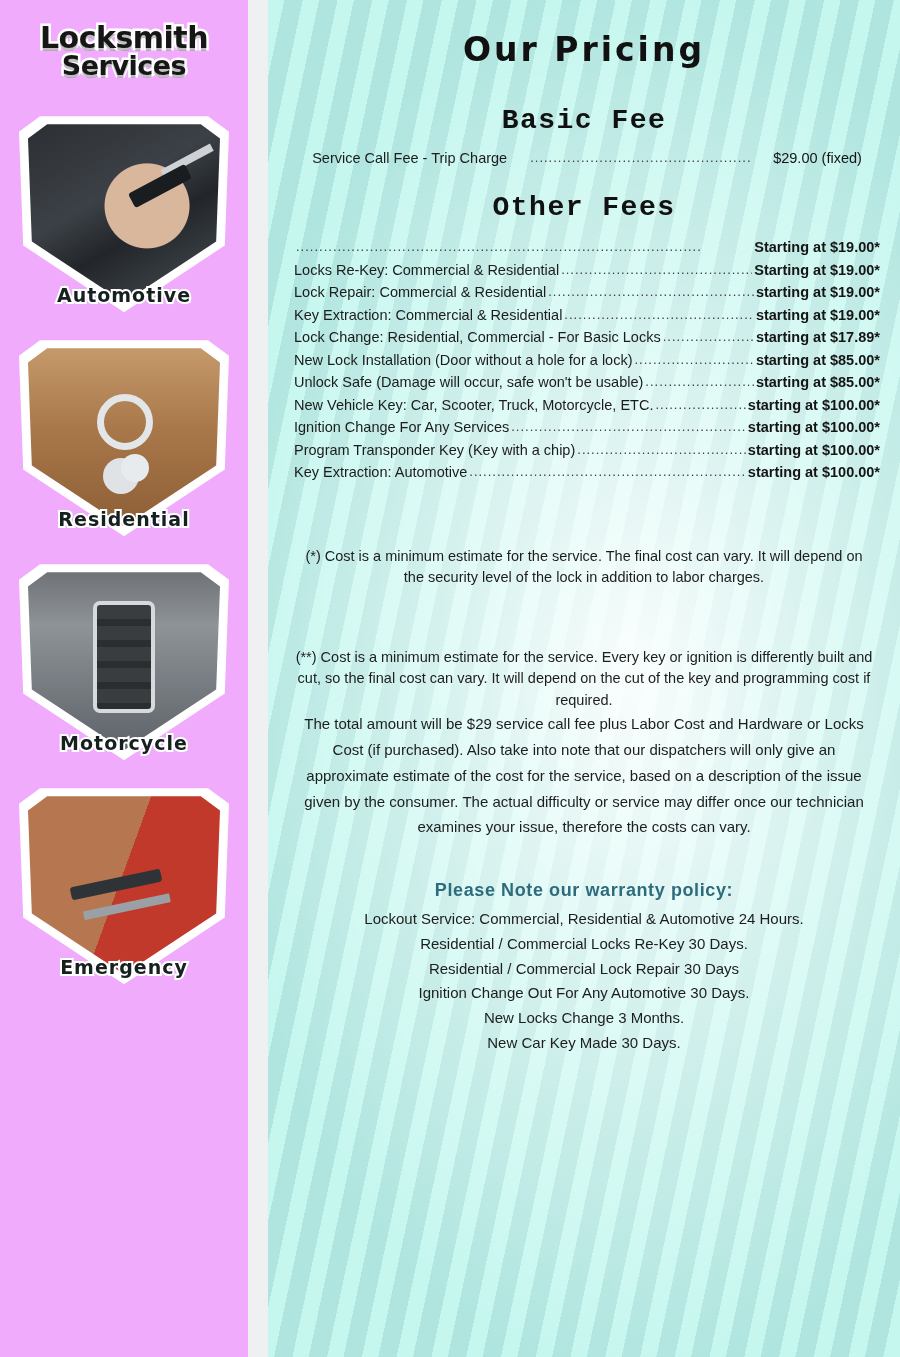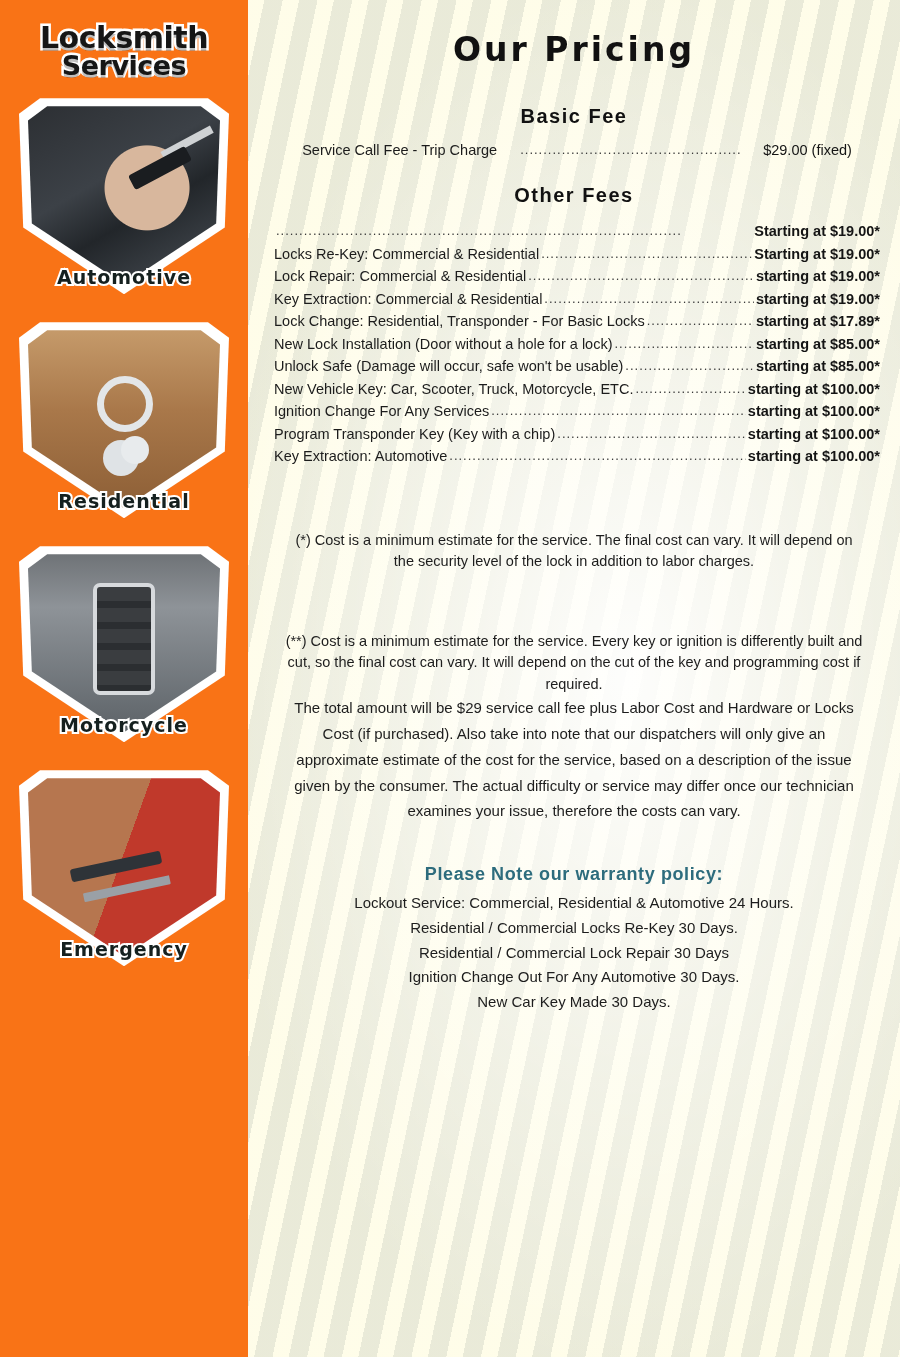--- a/index.html
+++ b/index.html
@@ -9,21 +9,21 @@
     font-family: "Liberation Sans", sans-serif;
     background: #eef0f1;
     overflow: hidden;
     position: relative;
   }
   .page { width:900px; height:1357px; display:flex; position:relative; }
 
   
   .sidebar {
     width: 248px; height:1357px;
-    background: #f97316;
+    background: #f0abfc;
     position: relative;
     flex: 0 0 248px;
   }
   .logo {
     margin: 18px 0 0 0;
     text-align:center;
     position:relative;
   }
   .logo-text {
     display:inline-block;
@@ -34,21 +34,21 @@
     letter-spacing:-0.5px;
     padding: 6px 10px 8px 10px;
     font-size: 30px;
     text-align:center;
     -webkit-text-stroke: 5px #ffffff;
     paint-order: stroke fill;
     text-shadow: 0 3px 0 rgba(0,0,0,0.25);
   }
   .logo-line2 { font-size: 27px; display:block; }
 
-  .badges { margin-top: 12px; }
+  .badges { margin-top: 30px; }
   .badge-wrap {
     width: 210px; height: 196px;
     margin: 0 auto 28px auto;
     position: relative;
   }
   .shield {
     position:absolute; inset:0;
     background:#ffffff;
     -webkit-clip-path: polygon(50% 100%, 2% 66%, 0% 8%, 10% 0%, 90% 0%, 100% 8%, 98% 66%);
     clip-path: polygon(50% 100%, 2% 66%, 0% 8%, 10% 0%, 90% 0%, 100% 8%, 98% 66%);
@@ -107,22 +107,23 @@
     font-size:19px;
     letter-spacing:1px;
     color:#15201f;
     -webkit-text-stroke: 4px #ffffff;
     paint-order: stroke fill;
   }
 
   
   .main {
     flex:1 1 auto; position:relative;
-    background:#fef9c3;
+    background:#5eead4;
     overflow:hidden;
+    margin-left:20px;
   }
   .main-bg {
     position:absolute; inset:0;
     background:
       repeating-linear-gradient(102deg, rgba(255,255,255,0.85) 0 16px, rgba(222,226,229,0.85) 16px 34px);
     opacity:0.75;
   }
   .main-bg2 {
     position:absolute; inset:0;
     background:
@@ -133,23 +134,23 @@
   h1.title {
     font-family:"DejaVu Sans", sans-serif;
     font-weight:bold;
     font-size:33px;
     letter-spacing:3px;
     text-align:center;
     color:#111;
     margin: 30px 0 0 0;
   }
   h2.sec {
-    font-family:Liberation Sans, sans-serif;
-    font-weight:bold;
-    font-size:20px;
+    font-family:Liberation Mono, monospace;
+    font-weight:bold;
+    font-size:28px;
     letter-spacing:1.5px;
     text-align:center;
     color:#111;
     margin: 36px 0 14px 0;
   }
   h2.sec.other { margin-top: 26px; margin-bottom: 16px; }
 
   .fee-row {
     display:flex; align-items:baseline;
     font-size:14.5px; color:#1c1c1c;
@@ -292,21 +293,21 @@
           <span class="fee-name">Lock Repair: Commercial &amp; Residential</span>
           <span class="fee-dots">........................................................................................</span>
           <span class="fee-price">starting at $19.00*</span>
         </div>
         <div class="fee-row">
           <span class="fee-name">Key Extraction: Commercial &amp; Residential</span>
           <span class="fee-dots">........................................................................................</span>
           <span class="fee-price">starting at $19.00*</span>
         </div>
         <div class="fee-row">
-          <span class="fee-name">Lock Change: Residential, Transponder - For Basic Locks</span>
+          <span class="fee-name">Lock Change: Residential, Commercial - For Basic Locks</span>
           <span class="fee-dots">........................................................................................</span>
           <span class="fee-price">starting at $17.89*</span>
         </div>
         <div class="fee-row">
           <span class="fee-name">New Lock Installation (Door without a hole for a lock)</span>
           <span class="fee-dots">........................................................................................</span>
           <span class="fee-price">starting at $85.00*</span>
         </div>
         <div class="fee-row">
           <span class="fee-name">Unlock Safe (Damage will occur, safe won't be usable)</span>
@@ -340,19 +341,20 @@
       <p class="note note-2">(**) Cost is a minimum estimate for the service. Every key or ignition is differently built and cut, so the final cost can vary. It will depend on the cut of the key and programming cost if required.</p>
 
       <p class="para">The total amount will be $29 service call fee plus Labor Cost and Hardware or Locks Cost (if purchased). Also take into note that our dispatchers will only give an approximate estimate of the cost for the service, based on a description of the issue given by the consumer. The actual difficulty or service may differ once our technician examines your issue, therefore the costs can vary.</p>
 
       <h3 class="blue warranty">Please Note our warranty policy:</h3>
       <div class="warranty-list">
         <div>Lockout Service: Commercial, Residential &amp; Automotive 24 Hours.</div>
         <div>Residential / Commercial Locks Re-Key 30 Days.</div>
         <div>Residential / Commercial Lock Repair 30 Days</div>
         <div>Ignition Change Out For Any Automotive 30 Days.</div>
+        <div>New Locks Change 3 Months.</div>
         <div>New Car Key Made 30 Days.</div>
       </div>
 
     </div>
   </main>
 
 </div>
 
 </body></html>

